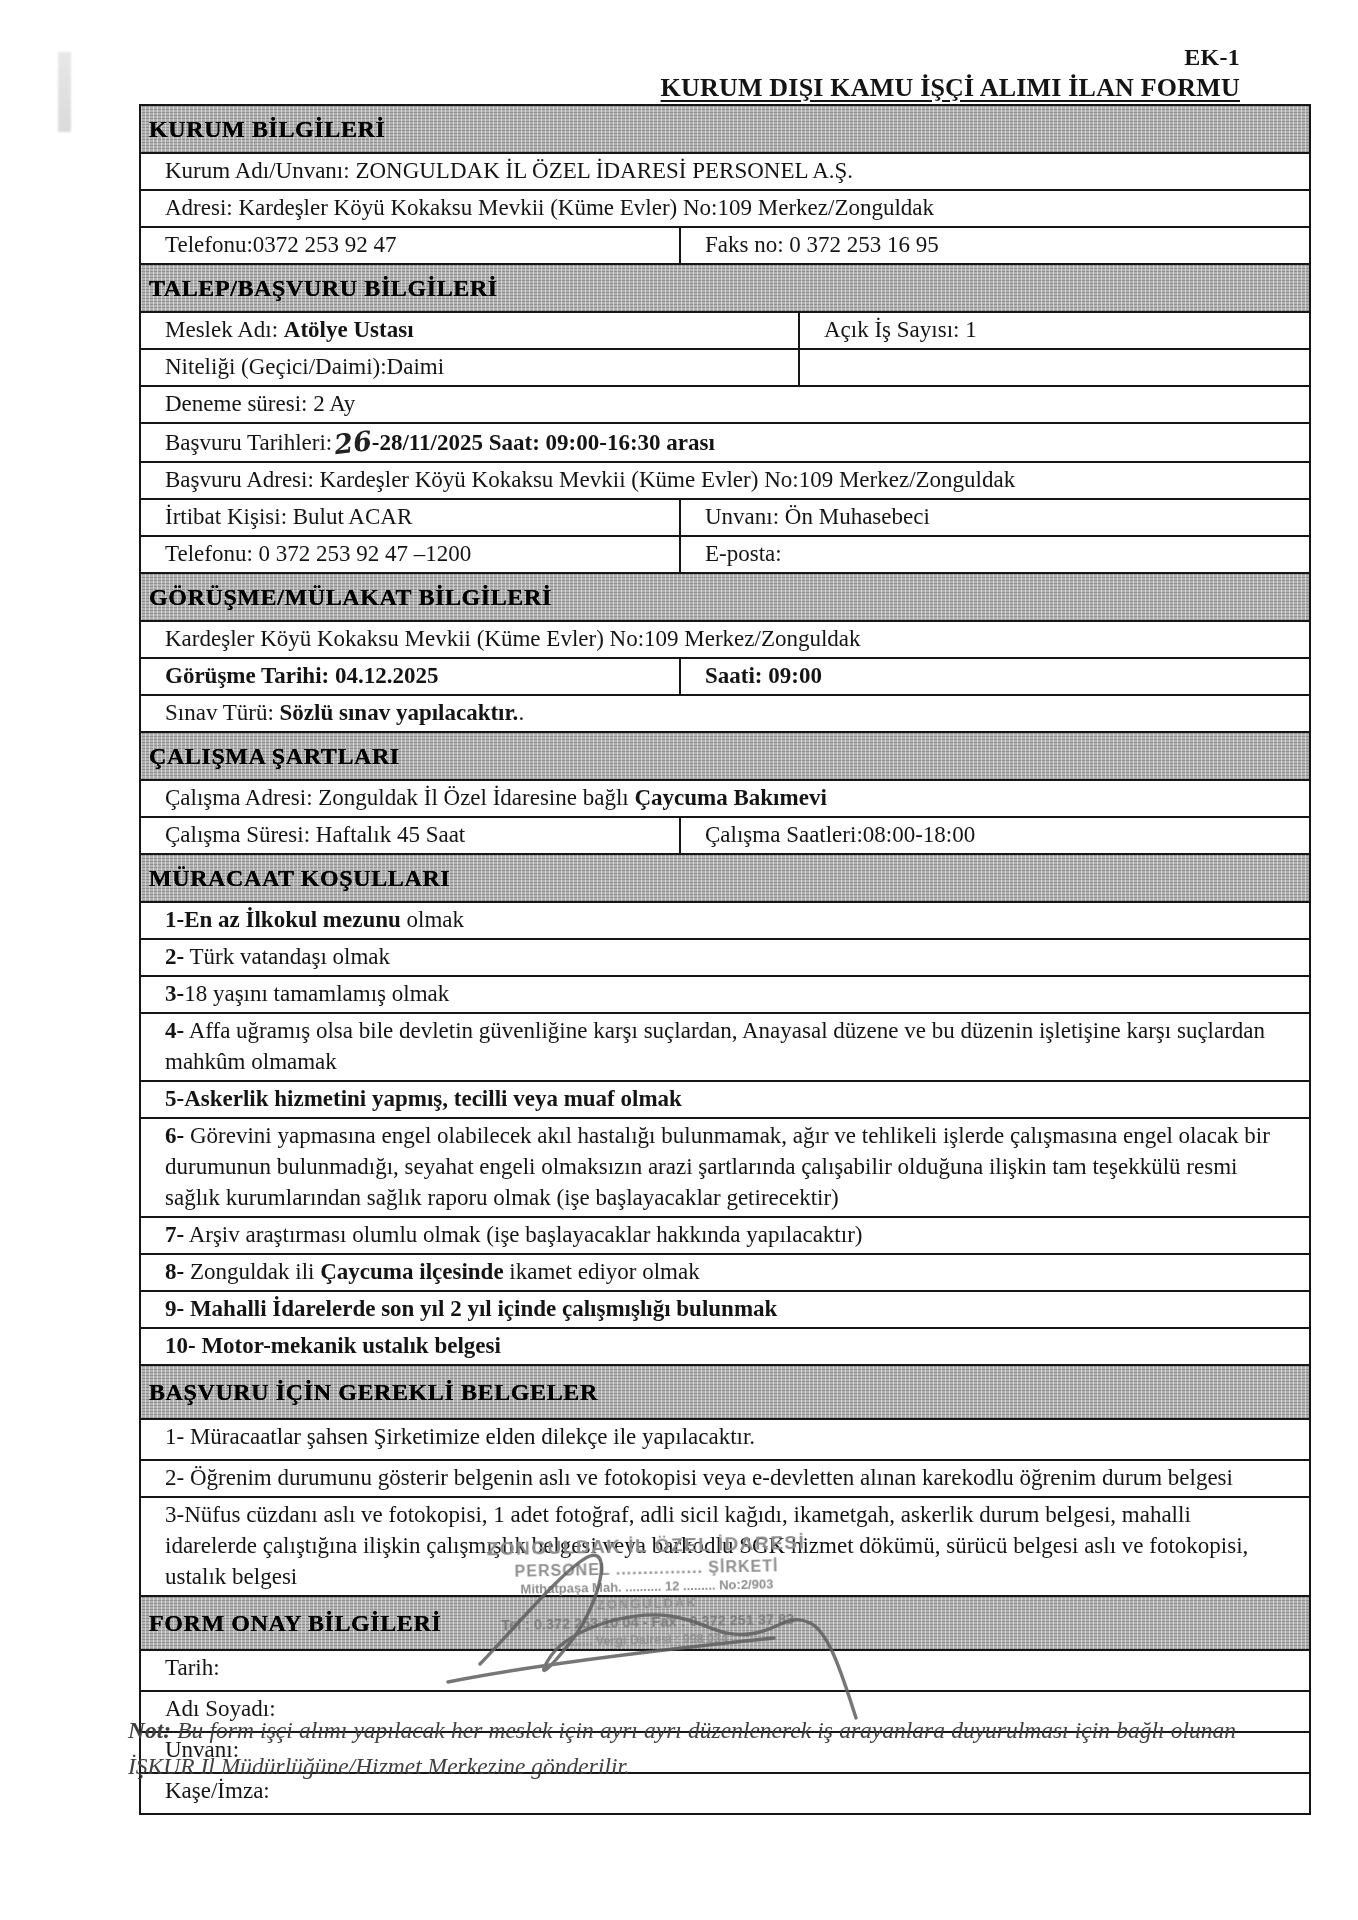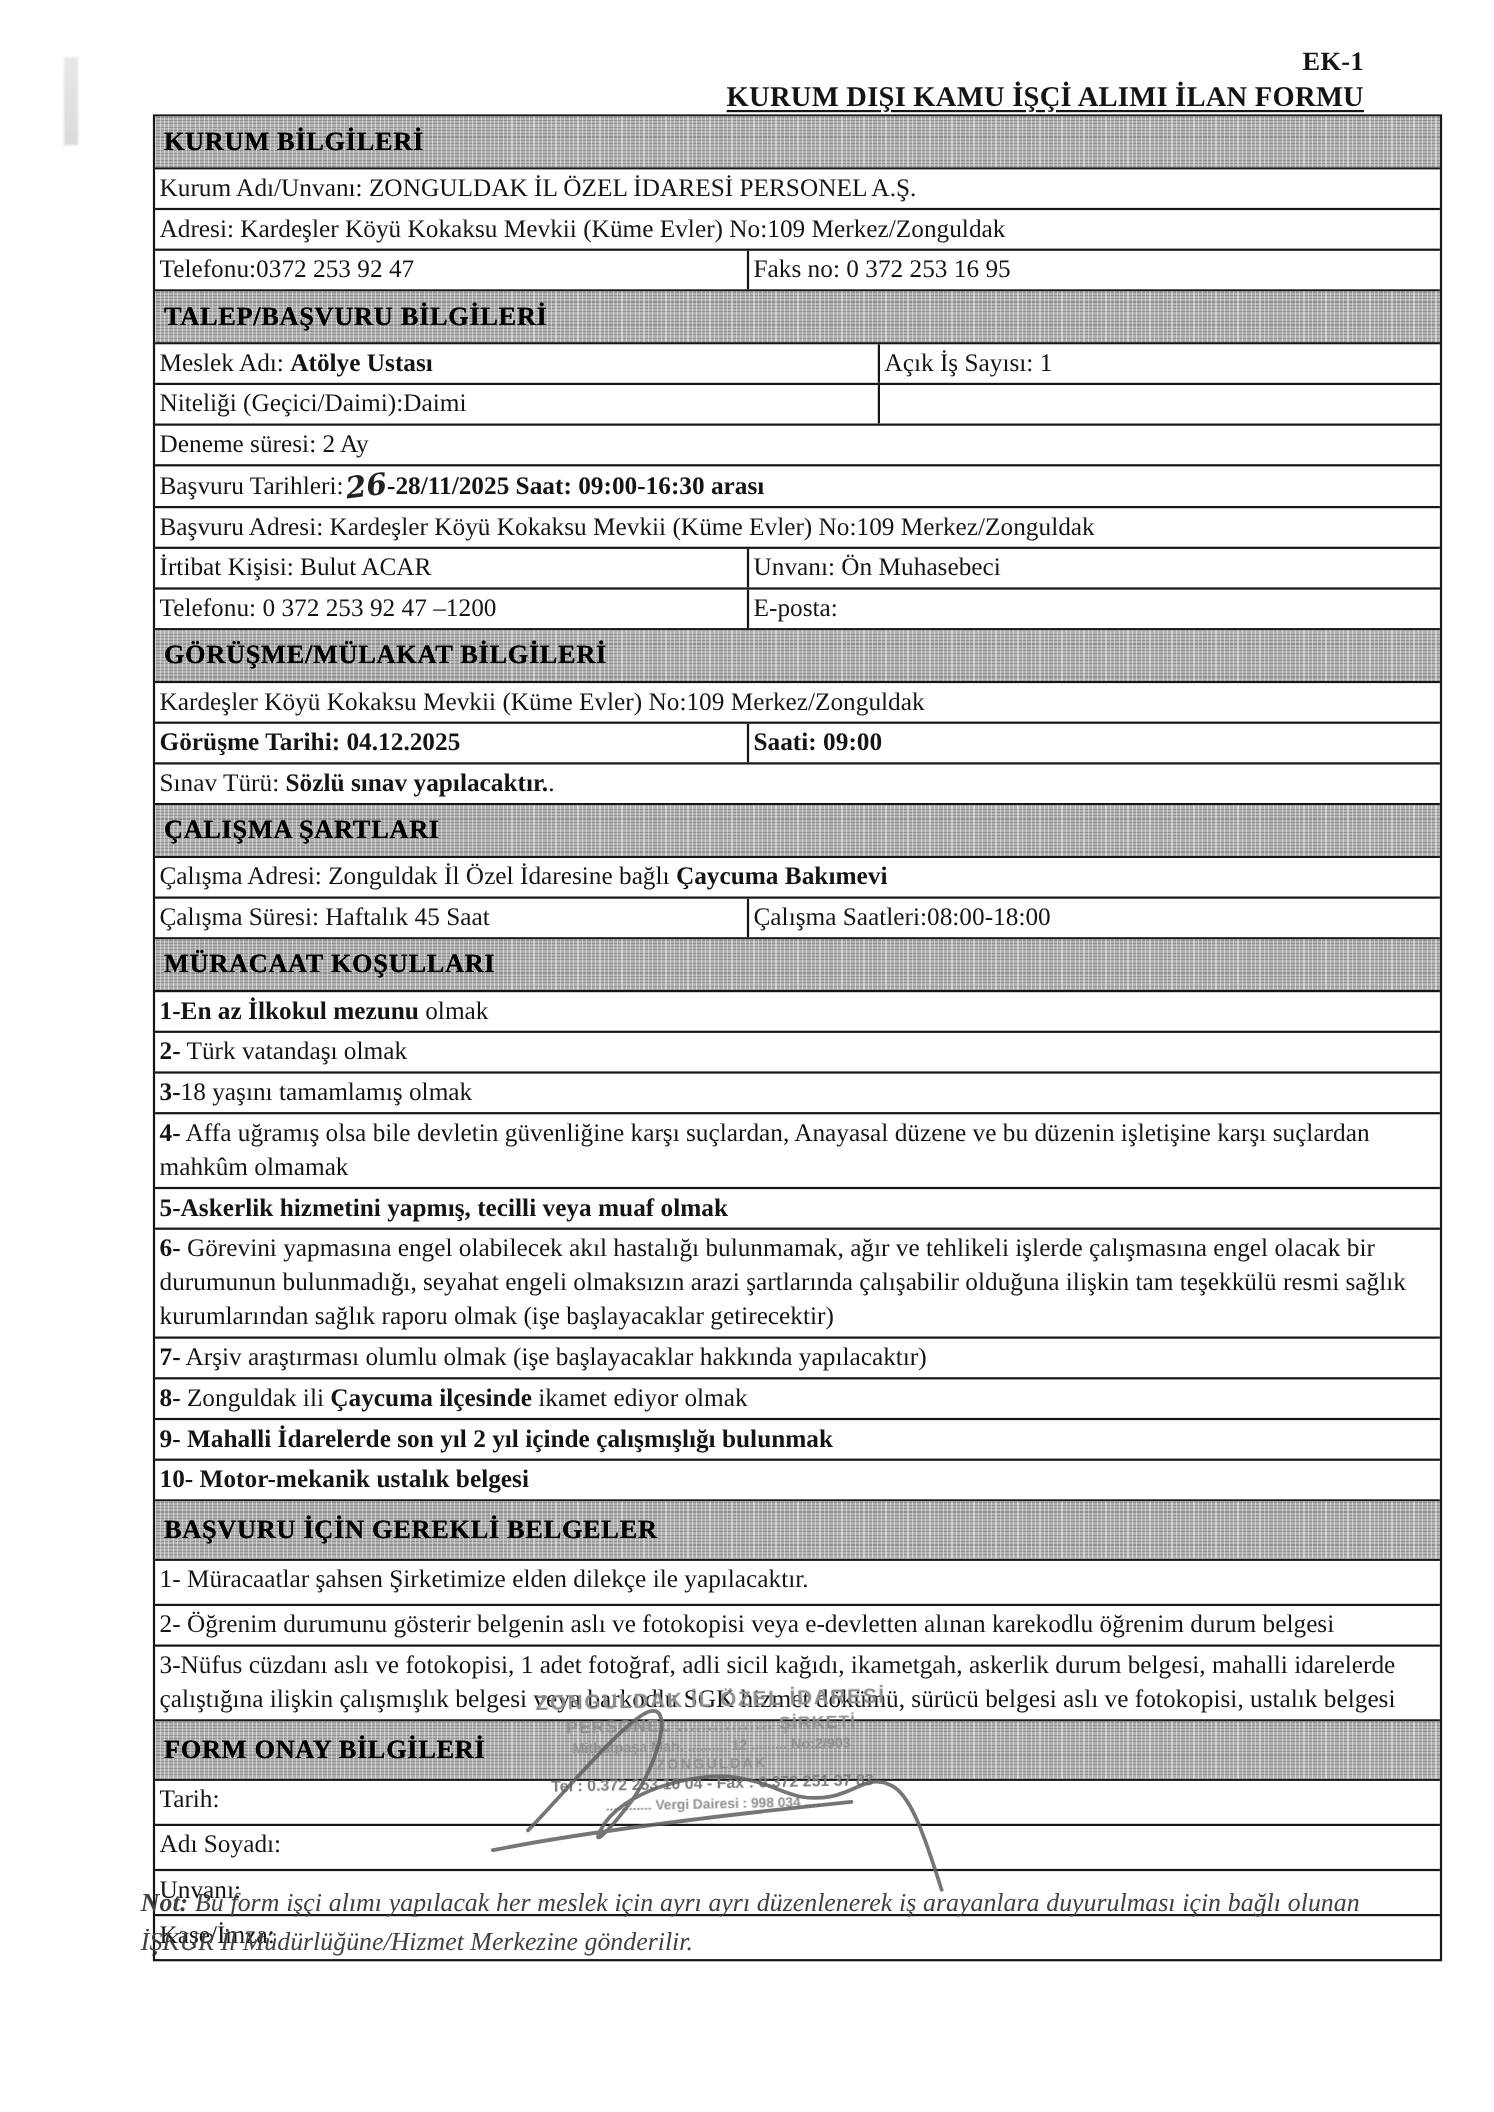--- a/index.html
+++ b/index.html
@@ -9,21 +9,21 @@
         background:linear-gradient(#dcdcdc,#c7c7c7);opacity:.65;filter:blur(1.2px);}
   .hdr{position:absolute;left:128px;top:44px;width:1112px;text-align:right;}
   .ek{font-size:24px;font-weight:bold;letter-spacing:.3px;}
   .title{font-size:26px;font-weight:bold;text-decoration:underline;text-underline-offset:4px;
         margin-top:2px;letter-spacing:.2px;}
   .tbl{position:absolute;left:128px;top:104px;width:1172px;border:2px solid #161616;
         box-sizing:border-box;background:#fff;margin-left:11px;}
   .tr{display:flex;border-top:2px solid #161616;min-height:35px;align-items:stretch;box-sizing:border-box;}
   .tr.first{border-top:none;}
   .tr.tall{min-height:41px;}
-  .td{flex:1 1 auto;padding:1px 4px 3px;font-size:23px;line-height:31px;box-sizing:border-box;}
+  .td{flex:1 1 auto;padding:1px 24px 3px;font-size:23px;line-height:31px;box-sizing:border-box;}
   .wA{flex:0 0 538px;max-width:538px;}
   .wB{flex:0 0 657px;max-width:657px;}
   .split{border-left:2px solid #161616;}
   .bar{font-weight:bold;font-size:24px;letter-spacing:.6px;padding:8px 10px 7px 8px;color:#000;
         background-color:#b3b3b3;
         background-image:
           repeating-linear-gradient(90deg, rgba(255,255,255,.45) 0 1px, rgba(255,255,255,0) 1px 4px),
           repeating-linear-gradient(0deg, rgba(0,0,0,.20) 0 1px, rgba(0,0,0,0) 1px 3px);
         text-shadow:0 0 .5px #000;}
   .bar.lg{padding-top:11px;padding-bottom:10px;}

